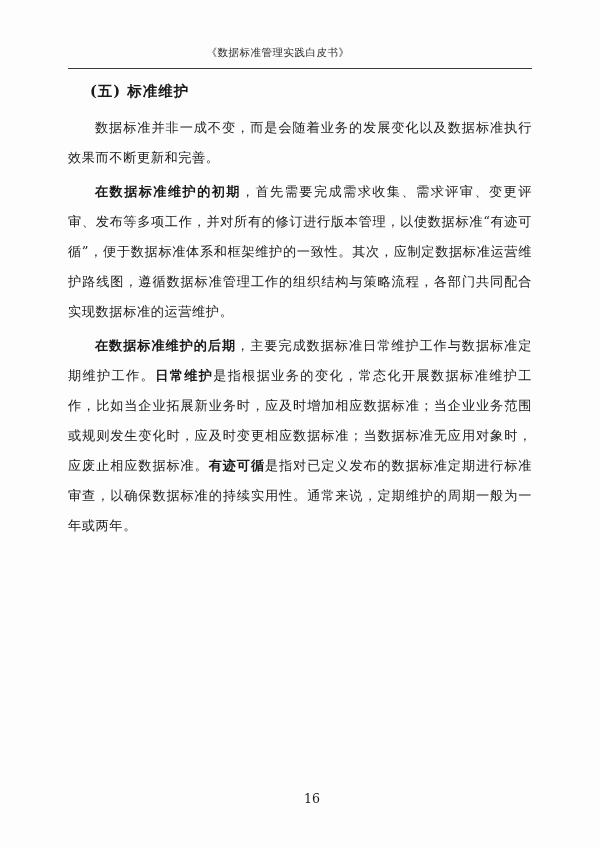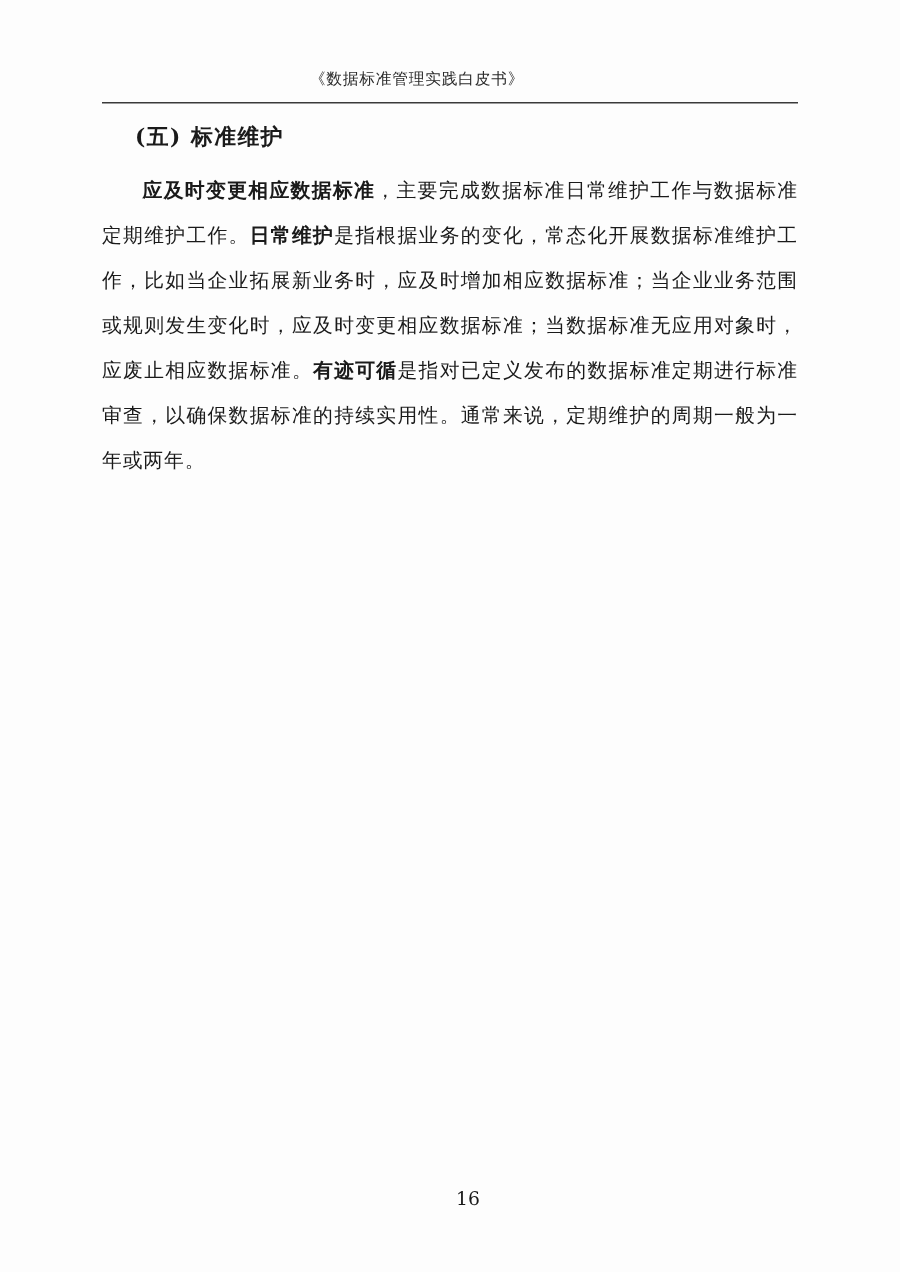--- a/index.html
+++ b/index.html
@@ -82,19 +82,21 @@
 <body>
 
 <div class="page">
 
   <div class="header">《数据标准管理实践白皮书》</div>
   <div class="header-rule"></div>
 
   <div class="content">
     <div class="section-title">(五) 标准维护</div>
     <div id="paragraphs">
-        <p class="para"><b>应及时变更相应数据标准</b><span>，主要完成数据标准日常维护工作与数据标准定期维护工作。</span><b>日常维护</b><span>是指根据业务的变化，常态化开展数据标准维护工作，比如当企业拓展新业务时，应及时增加相应数据标准；当企业业务范围或规则发生变化时，应及时变更相应数据标准；当数据标准无应用对象时，应废止相应数据标准。</span><b>有迹可循</b><span>是指对已定义发布的数据标准定期进行标准审查，以确保数据标准的持续实用性。通常来说，定期维护的周期一般为一年或两年。</span></p>
+        <p class="para"><span>数据标准并非一成不变，而是会随着业务的发展变化以及数据标准执行效果而不断更新和完善。</span></p>
+        <p class="para"><b>在数据标准维护的初期</b><span>，首先需要完成需求收集、需求评审、变更评审、发布等多项工作，并对所有的修订进行版本管理，以使数据标准“有迹可循”，便于数据标准体系和框架维护的一致性。其次，应制定数据标准运营维护路线图，遵循数据标准管理工作的组织结构与策略流程，各部门共同配合实现数据标准的运营维护。</span></p>
+        <p class="para"><b>在数据标准维护的后期</b><span>，主要完成数据标准日常维护工作与数据标准定期维护工作。</span><b>日常维护</b><span>是指根据业务的变化，常态化开展数据标准维护工作，比如当企业拓展新业务时，应及时增加相应数据标准；当企业业务范围或规则发生变化时，应及时变更相应数据标准；当数据标准无应用对象时，应废止相应数据标准。</span><b>有迹可循</b><span>是指对已定义发布的数据标准定期进行标准审查，以确保数据标准的持续实用性。通常来说，定期维护的周期一般为一年或两年。</span></p>
       </div>
   </div>
 
   <div class="page-number">16</div>
 
 </div>
 
 </body></html>

